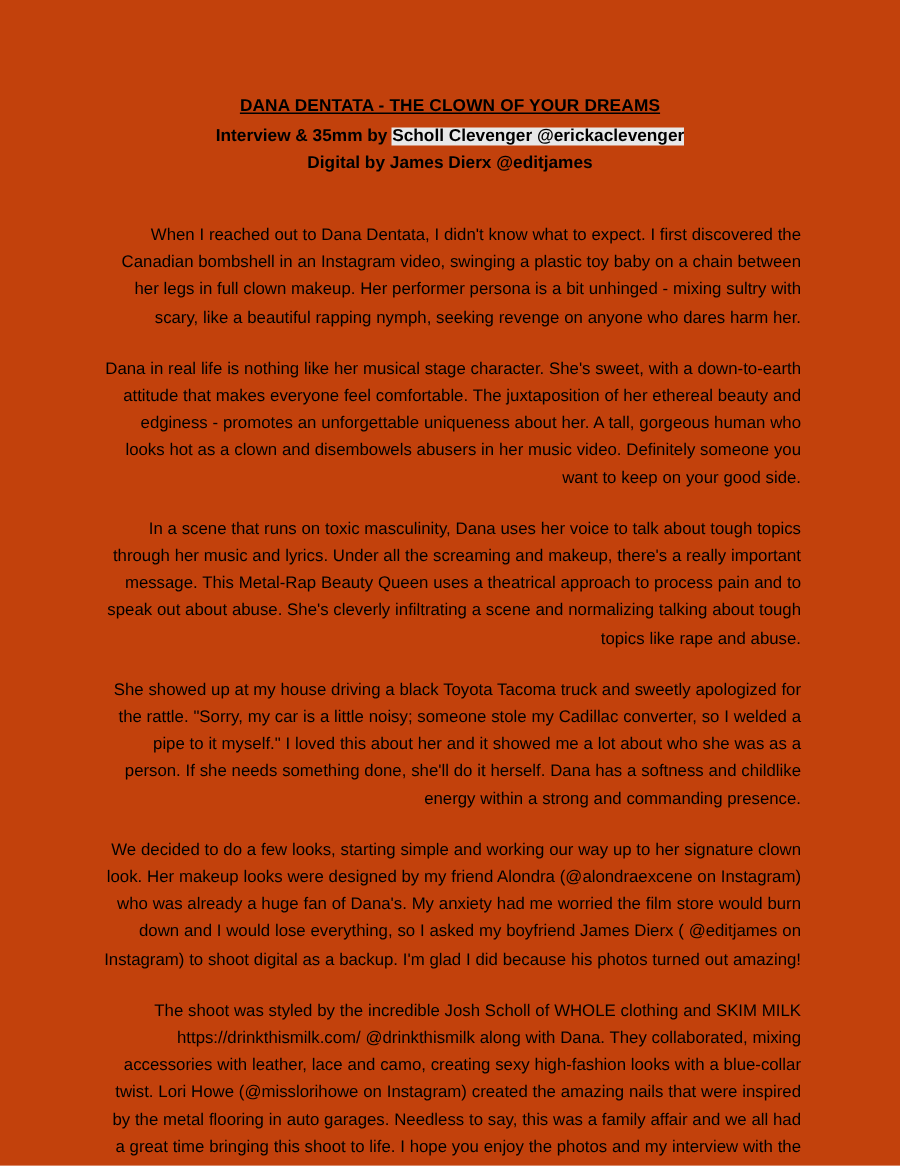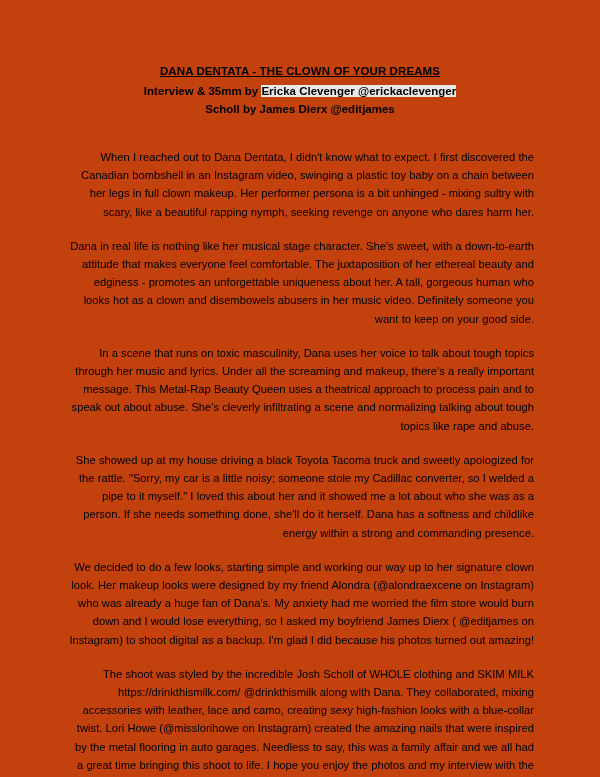--- a/index.html
+++ b/index.html
@@ -64,22 +64,22 @@
     margin-bottom: 0;
   }
 </style>
 </head>
 <body>
 
 <div class="page">
 
   <div class="doc-header">
     <div class="doc-title">DANA DENTATA - THE CLOWN OF YOUR DREAMS</div>
-    <div class="doc-subtitle"><span>Interview &amp; 35mm by </span><span class="hl">Ericka Clevenger @erickaclevenger</span></div>
-    <div class="doc-credit">Scholl by James Dierx @editjames</div>
+    <div class="doc-subtitle"><span>Interview &amp; 35mm by </span><span class="hl">Scholl Clevenger @erickaclevenger</span></div>
+    <div class="doc-credit">Digital by James Dierx @editjames</div>
   </div>
 
   <div class="body-copy">
     <p class="para">When I reached out to Dana Dentata, I didn't know what to expect. I first discovered the Canadian bombshell in an Instagram video, swinging a plastic toy baby on a chain between her legs in full clown makeup. Her performer persona is a bit unhinged - mixing sultry with scary, like a beautiful rapping nymph, seeking revenge on anyone who dares harm her.</p>
     <p class="para">Dana in real life is nothing like her musical stage character. She's sweet, with a down-to-earth attitude that makes everyone feel comfortable. The juxtaposition of her ethereal beauty and edginess - promotes an unforgettable uniqueness about her. A tall, gorgeous human who looks hot as a clown and disembowels abusers in her music video. Definitely someone you want to keep on your good side.</p>
     <p class="para">In a scene that runs on toxic masculinity, Dana uses her voice to talk about tough topics through her music and lyrics. Under all the screaming and makeup, there's a really important message. This Metal-Rap Beauty Queen uses a theatrical approach to process pain and to speak out about abuse. She's cleverly infiltrating a scene and normalizing talking about tough topics like rape and abuse.</p>
     <p class="para">She showed up at my house driving a black Toyota Tacoma truck and sweetly apologized for the rattle. "Sorry, my car is a little noisy; someone stole my Cadillac converter, so I welded a pipe to it myself." I loved this about her and it showed me a lot about who she was as a person. If she needs something done, she'll do it herself. Dana has a softness and childlike energy within a strong and commanding presence.</p>
     <p class="para">We decided to do a few looks, starting simple and working our way up to her signature clown look. Her makeup looks were designed by my friend Alondra (@alondraexcene on Instagram) who was already a huge fan of Dana's. My anxiety had me worried the film store would burn down and I would lose everything, so I asked my boyfriend James Dierx ( @editjames on Instagram) to shoot digital as a backup. I'm glad I did because his photos turned out amazing!</p>
     <p class="para">The shoot was styled by the incredible Josh Scholl of WHOLE clothing and SKIM MILK https://drinkthismilk.com/ @drinkthismilk along with Dana. They collaborated, mixing accessories with leather, lace and camo, creating sexy high-fashion looks with a blue-collar twist. Lori Howe (@misslorihowe on Instagram) created the amazing nails that were inspired by the metal flooring in auto garages. Needless to say, this was a family affair and we all had a great time bringing this shoot to life. I hope you enjoy the photos and my interview with the amazing Dana Dentata! (@danadentata)</p>
   </div>

